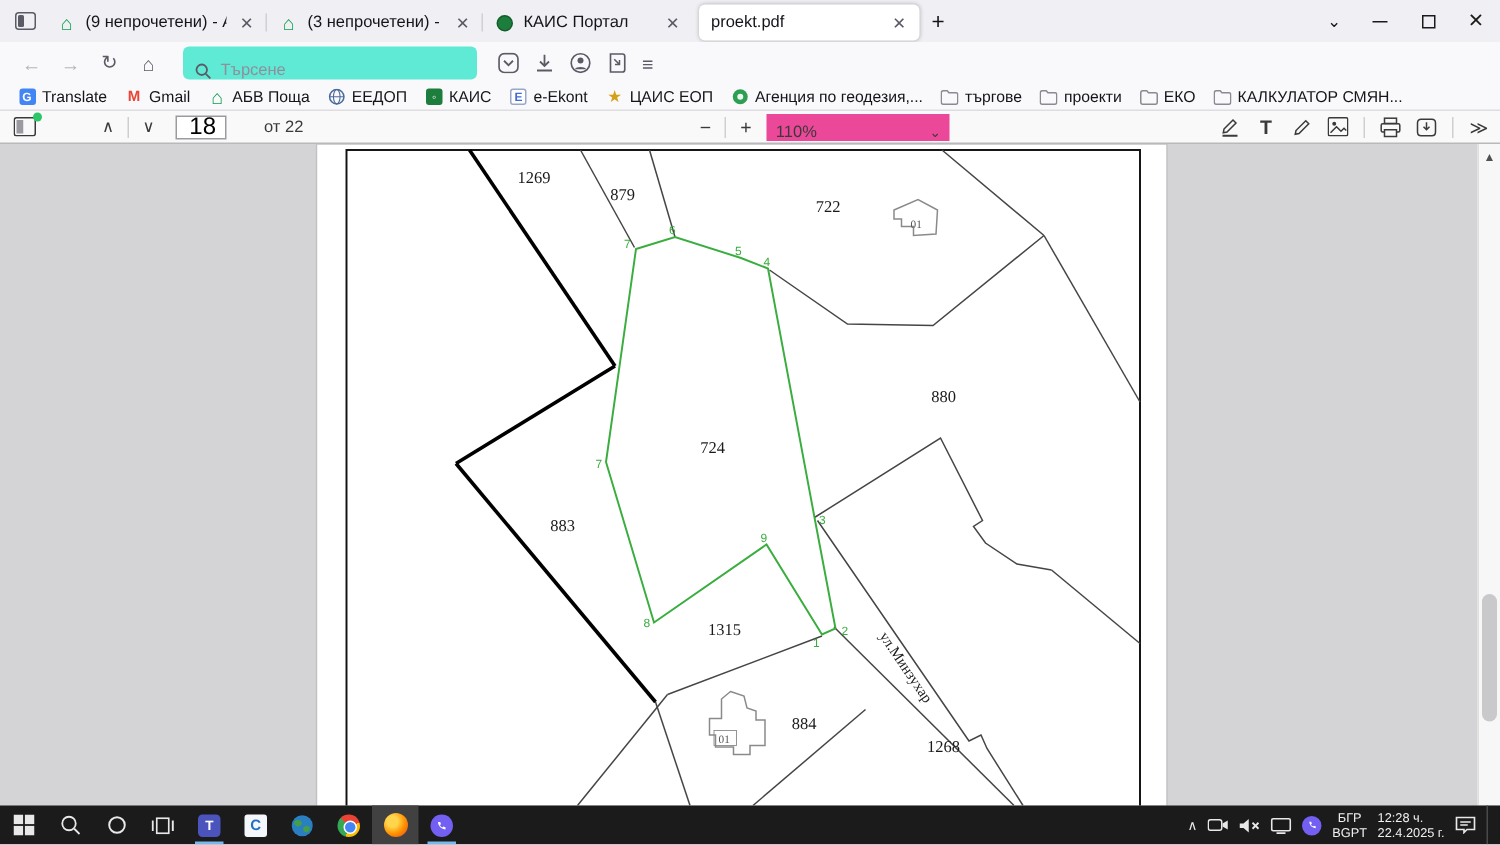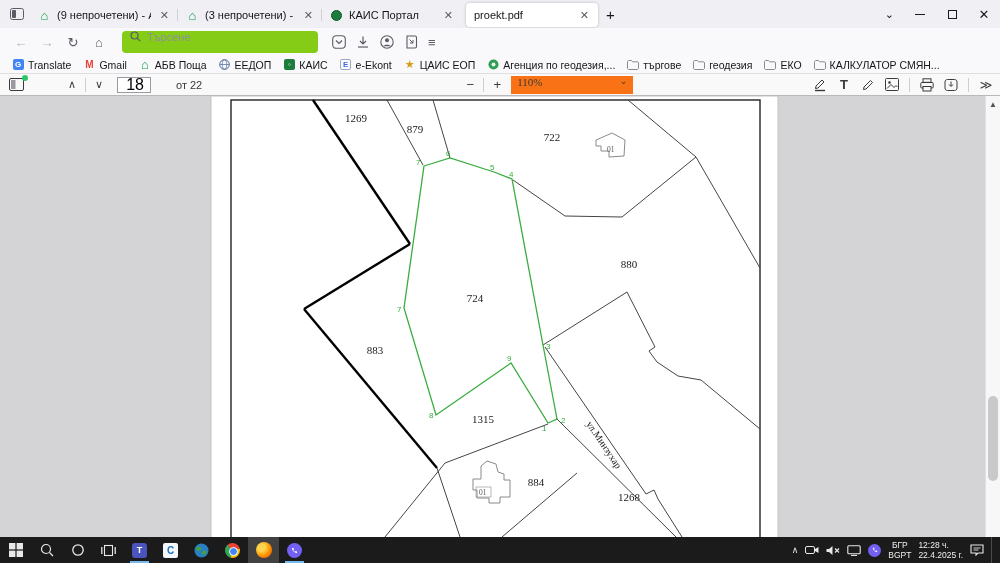--- a/index.html
+++ b/index.html
@@ -26,37 +26,37 @@
   .wbtn .maxbox { width:9px; height:9px; border:1px solid #1a1a1a; }
   .wbtn.closex { font-size:13px; }
 
   
   .navbar { position:absolute; left:0; top:28px; width:1000px; height:28px; background:#f9f9fb; display:flex; align-items:center; }
   .navbtn { width:26px; height:22px; display:flex; align-items:center; justify-content:center; color:#5b5b66; font-size:13px; border-radius:4px; }
   .navbtn.dim { color:#b5b5bd; }
   .urlbar { width:452px; height:22px; margin-left:8px; background:#f0f0f4; border-radius:4px; display:flex; align-items:center; padding:0 6px; }
   .urlbar .urltext { flex:1; font-size:11px; color:#15141a; white-space:nowrap; overflow:hidden; margin-left:6px; }
   .urlbar .star { color:#5b5b66; font-size:12px; }
-  .searchbar { width:196px; height:22px; margin-left:10px; background:#84cc16; border-radius:4px; display:flex; align-items:flex-start; padding:0 8px; }
+  .searchbar { width:196px; height:22px; margin-left:10px; background:#5eead4; border-radius:4px; display:flex; align-items:flex-end; padding:0 8px; }
   .searchbar input { border:none; background:transparent; outline:none; font-size:11px; color:#15141a; width:150px; margin-left:6px; font-family:inherit; }
   .searchbar input::placeholder { color:#8f8f9d; }
   .nav-right { display:flex; align-items:center; margin-left:14px; gap:10px; }
 
   
   .bmbar { position:absolute; left:0; top:56px; width:1000px; height:18px; background:#f9f9fb; border-bottom:1px solid #dddde2; display:flex; align-items:center; padding:0 6px; }
   .bm { display:flex; align-items:center; padding:0 6px; font-size:10.5px; color:#15141a; white-space:nowrap; height:16px; border-radius:2px; }
   .bm .bmicon { margin-right:4px; display:flex; align-items:center; justify-content:center; width:12px; height:12px; flex:none; }
   .ic-sq { width:11px; height:11px; border-radius:2px; display:flex; align-items:center; justify-content:center; color:#fff; font-size:8px; font-weight:bold; }
 
   
   .pdfbar { position:absolute; left:0; top:74px; width:1000px; height:22px; background:#f9f9fa; border-bottom:1px solid #b9b9bc; display:flex; align-items:center; font-size:11px; color:#3a3a3a; }
   .pbtn { display:flex; align-items:center; justify-content:center; height:18px; min-width:20px; padding:0 2px; }
   .pdiv { width:1px; height:14px; background:#cfcfd2; margin:0 3px; }
   .pageinput { width:34px; height:16px; border:1px solid #9a9aa0; background:#fff; font-size:16px; text-align:right; padding-right:6px; font-family:inherit; }
-  .zoomsel { width:122px; height:18px; background:#f97316; display:flex; align-items:flex-start; padding:0 6px; margin-left:4px;font-family:Liberation Serif, serif; }
+  .zoomsel { width:122px; height:18px; background:#ec4899; display:flex; align-items:flex-end; padding:0 6px; margin-left:4px; }
   .zoomsel .zv { flex:1; }
   .pdf-right { margin-left:auto; display:flex; align-items:center; gap:4px; padding-right:4px; }
 
   
   .viewer { position:absolute; left:0; top:96px; width:1000px; height:441px; background:#d4d4d7; }
   .viewer svg { position:absolute; left:0; top:0; }
   .scrollbar { position:absolute; right:0; top:0; width:15px; height:441px; background:#f7f7f8; border-left:1px solid #e0e0e0; }
   .scr-up { position:absolute; top:2px; left:0; width:14px; height:12px; display:flex; align-items:center; justify-content:center; color:#505050; font-size:8px; }
   .scr-thumb { position:absolute; left:2px; top:300px; width:10px; height:85px; background:#c9c9cc; border-radius:5px; }
 
@@ -101,21 +101,21 @@
     </div>
 
     <div class="tab" style="width:140px">
       <span class="favicon">
           <span class="fav-kais"></span>
         </span>
       <span class="title">КАИС Портал</span>
       <span class="close">✕</span>
     </div>
 
-    <div class="tab active" style="width:132px;margin-left:4px">
+    <div class="tab active" style="width:147px;margin-left:4px">
       <span class="title">proekt.pdf</span>
       <span class="close">✕</span>
     </div>
 
     <div class="newtab">+</div>
     <div class="tab-spacer"></div>
     <div class="alltabs">⌄</div>
     <div class="wbtn">
         <span class="minline"></span>
       </div>
@@ -223,21 +223,21 @@
           </svg>
         </span>
         <span>търгове</span>
       </div>
     <div class="bm">
         <span class="bmicon">
           <svg width="12" height="10" viewBox="0 0 12 10">
             <path d="M0.5 2 C0.5 1 1 0.5 1.8 0.5 H4.5 L5.6 1.8 H10.4 C11 1.8 11.5 2.3 11.5 3 V8 C11.5 8.8 11 9.5 10.2 9.5 H1.8 C1 9.5 0.5 8.8 0.5 8 Z" fill="none" stroke="#8a8a92"></path>
           </svg>
         </span>
-        <span>геодезия</span>
+        <span>проекти</span>
       </div>
     <div class="bm">
         <span class="bmicon">
           <svg width="12" height="10" viewBox="0 0 12 10">
             <path d="M0.5 2 C0.5 1 1 0.5 1.8 0.5 H4.5 L5.6 1.8 H10.4 C11 1.8 11.5 2.3 11.5 3 V8 C11.5 8.8 11 9.5 10.2 9.5 H1.8 C1 9.5 0.5 8.8 0.5 8 Z" fill="none" stroke="#8a8a92"></path>
           </svg>
         </span>
         <span>ЕКО</span>
       </div>
     <div class="bm">

